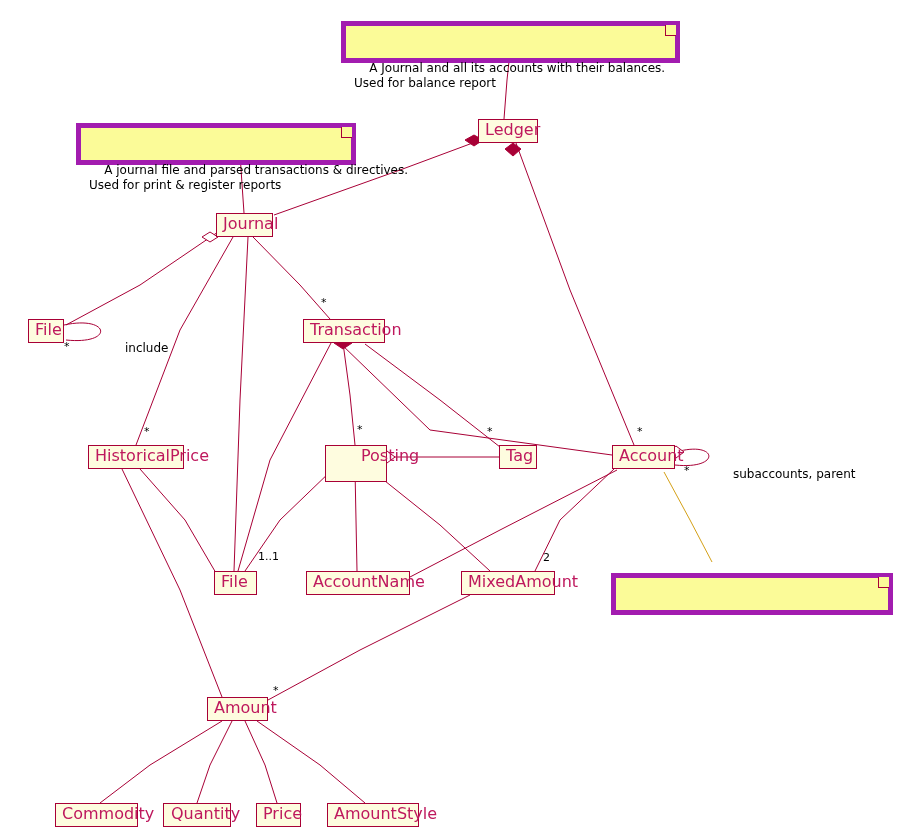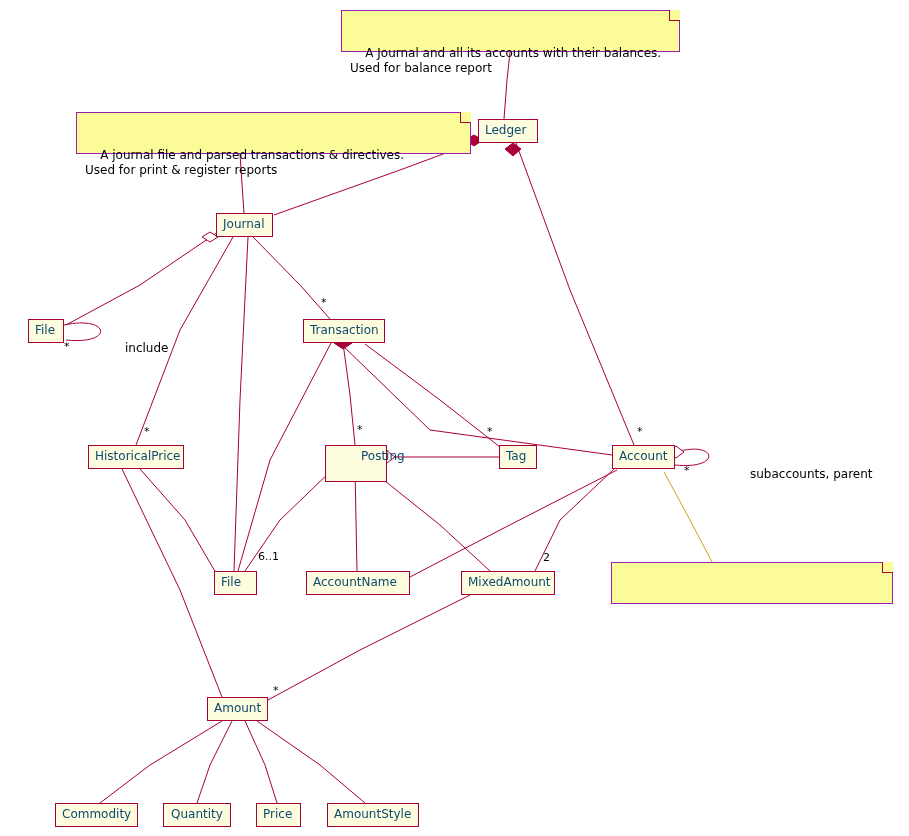--- a/index.html
+++ b/index.html
@@ -21,37 +21,38 @@
     position: absolute;
     left: 0;
     top: 0;
     width: 909px;
     height: 836px;
   }
   .node {
     position: absolute;
     background: #fefcdf;
     border: 1px solid #a80036;
-    color: #0c4a6e;
-    font-size: 12px;
+    color: #be185d;
+    font-size: 16px;
     line-height: 14px;
     padding: 3px 6px 4px 6px;
     white-space: nowrap;
     box-sizing: border-box;
   }
   .note {
     position: absolute;
     background: #fbfb98;
-    border: 1px solid #a21caf;
+    border: 5px solid #a21caf;
     color: #000000;
     font-size: 12px;
     line-height: 15px;
     padding: 5px 8px 16px 8px;
     white-space: pre;
     box-sizing: border-box;
+    margin-top: 11px;
   }
   .note .fold {
     position: absolute;
     right: -1px;
     top: -1px;
     width: 10px;
     height: 10px;
     background: #fbfb98;
     border-left: 1px solid #a80036;
     border-bottom: 1px solid #a80036;
@@ -192,33 +193,33 @@
   </div>
   <div class="node" style="left:327px; top:803px; width:92px; height:24px;">
     <span>AmountStyle</span>
   </div>
 
   <div class="note" style="left:341px; top:10px; width:339px; height:42px;">
     <span class="fold"></span>
     <span>A Journal and all its accounts with their balances.
 Used for balance report</span>
   </div>
-  <div class="note" style="left:76px; top:112px; width:395px; height:42px;">
+  <div class="note" style="left:76px; top:112px; width:280px; height:42px;">
     <span class="fold"></span>
     <span>A journal file and parsed transactions &amp; directives.
 Used for print &amp; register reports</span>
   </div>
   <div class="note" style="left:611px; top:562px; width:282px; height:42px;">
     <span class="fold"></span>
   </div>
 
   <div class="lbl" style="left:125px; top:323px;">
     <span>include</span>
   </div>
-  <div class="lbl" style="left:750px; top:449px;">
+  <div class="lbl" style="left:733px; top:449px;">
     <span>subaccounts, parent</span>
   </div>
 
   <div class="mult" style="left:64px; top:340px;">
     <span>*</span>
   </div>
   <div class="mult" style="left:321px; top:296px;">
     <span>*</span>
   </div>
   <div class="mult" style="left:144px; top:425px;">
@@ -230,21 +231,21 @@
   <div class="mult" style="left:487px; top:425px;">
     <span>*</span>
   </div>
   <div class="mult" style="left:637px; top:425px;">
     <span>*</span>
   </div>
   <div class="mult" style="left:684px; top:464px;">
     <span>*</span>
   </div>
   <div class="mult" style="left:258px; top:550px;">
-    <span>6..1</span>
+    <span>1..1</span>
   </div>
   <div class="mult" style="left:543px; top:551px;">
     <span>2</span>
   </div>
   <div class="mult" style="left:273px; top:684px;">
     <span>*</span>
   </div>
 
 </div>
 

